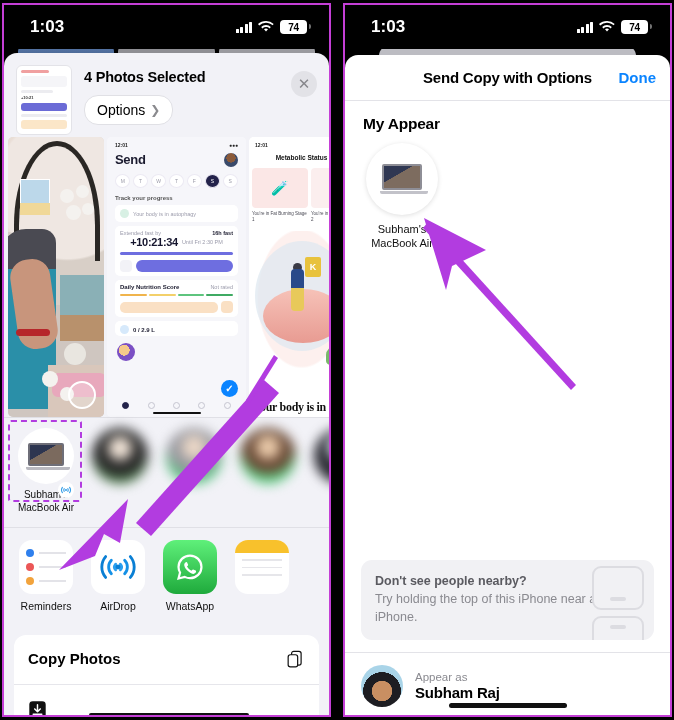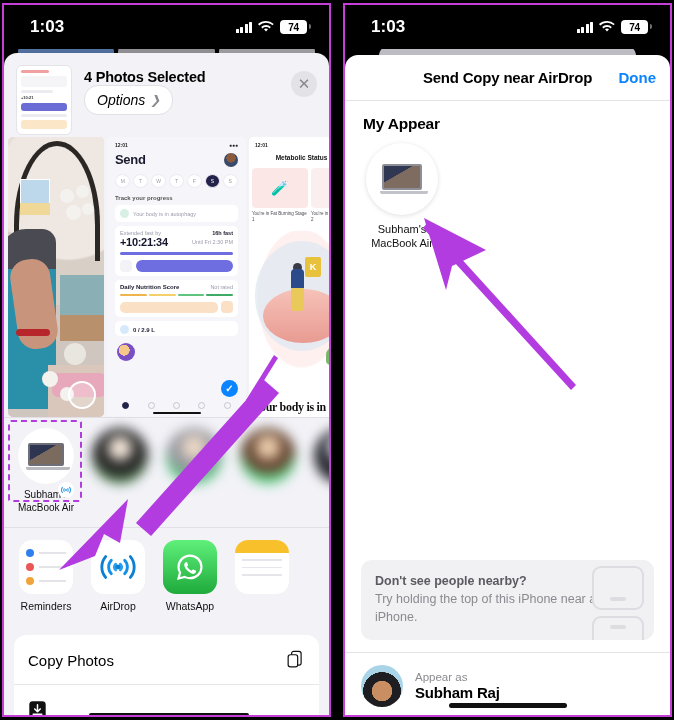--- a/index.html
+++ b/index.html
@@ -86,24 +86,24 @@
   .mt-bar { height: 3px; border-radius: 2px; background: #f0a0a0; width: 60%; margin-bottom: 3px; }
   .mt-card { background:#f5f5f8; border-radius:3px; height:11px; margin-bottom:3px; }
   .mt-num { font-size: 4px; color:#333; font-weight:700; }
   .mt-btn { height: 8px; border-radius: 3px; background:#6b6bd6; margin: 3px 0; }
   .mt-line { height: 3px; background:#ececf0; border-radius:2px; margin-bottom:2px; }
   .mt-yel { height: 9px; background:#fbe6c8; border-radius:3px; margin-top:3px; }
 
   .head-texts { flex: 1; padding-top: 4px; }
   .sel-title { font-size: 14.5px; font-weight: 700; color:#000; letter-spacing: -.2px; }
   .opt-btn {
-    margin-top: 0; display: inline-flex; align-items: center; gap: 5px;
+    margin-top: 10px; display: inline-flex; align-items: center; gap: 5px;
     background: #fff; border: .5px solid #e0e0e5;
     padding: 6px 12px; border-radius: 14px;
-    font-size: 14px; color: #000; font-style: italic;
+    font-size: 14px; color: #000;
   }
   .opt-btn .chev { color: #8a8a8e; font-size: 12px; }
   .close-btn {
     width: 26px; height: 26px; border-radius: 50%;
     background: #e2e2e7; color: #86868b;
     display: flex; align-items: center; justify-content: center;
     font-size: 15px; flex: 0 0 auto; margin-top: 6px;
   }
 
   
@@ -239,23 +239,23 @@
   .ic-rem .r u { flex:1; height:1.5px; background:#e3e3e8; display:block; text-decoration:none; }
   .ic-msg { background: linear-gradient(180deg,#5bf675,#0cc734); display:flex; align-items:center; justify-content:center; }
   .ic-wa  { background: linear-gradient(180deg,#5ff07a,#1faa3c); display:flex; align-items:center; justify-content:center; }
   .ic-note{ background:#fff; }
   .ic-note .top { height:13px; background:#f8c12c; }
   .ic-note .ln { height:1.5px; background:#e6e6ea; margin:6px 7px; }
 
   
   .action-list { background:#fff; border-radius:12px; margin:8px 10px 0; overflow:hidden; }
   .action-row {
-    display:flex; align-items:flex-end; justify-content:space-between;
+    display:flex; align-items:flex-start; justify-content:space-between;
     padding:15px 14px; font-size:15px; color:#000;
-    border-bottom:.5px solid #e6e6eb; position:relative;
+    border-bottom:.5px solid #e6e6eb; position:relative;font-weight:bold;
   }
   .action-row:last-child { border-bottom:none; }
   .act-ic { color:#111; font-size:17px; display:flex; }
 
   
   .redact { position:absolute; background:#111; border-radius:2px; z-index:30; }
 
   
   .behind-card-r {
     position:absolute; top:40px; left:34px; right:34px; height:26px;
@@ -413,21 +413,21 @@
                 <div class="p2-row">
                     <span class="p2-chip"></span>
                     <span class="p2-mut">Your body is in autophagy</span>
                   </div>
               </div>
               <div class="p2-card">
                 <div class="p2-row" style="justify-content:space-between">
                   <span class="p2-mut">Extended fast by</span>
                   <b style="font-size:5.5px">16h fast</b>
                 </div>
-                <div class="p2-row" style="justify-content:space-between">
+                <div class="p2-row" style="justify-content:center">
                   <span class="p2-big">+10:21:34</span>
                   <span class="p2-mut">Until Fri 2:30 PM</span>
                 </div>
                 <div class="p2-prog"></div>
                 <div class="p2-row" style="gap:4px">
                     <span class="p2-sq"></span>
                     <span class="p2-cta"></span>
                   </div>
               </div>
               <div class="p2-card">
@@ -628,21 +628,21 @@
           <div class="batt">
             <span>74</span>
           </div>
         </div>
       </div>
 
       <div class="behind-card-r"></div>
 
       <div class="sheet-r">
         <div class="sheet-r-head">
-          <div class="sheet-r-title">Send Copy near AirDrop</div>
+          <div class="sheet-r-title">Send Copy with Options</div>
           <div class="done-btn">Done</div>
         </div>
 
         <div class="my-dev-h">My Appear</div>
 
         <div class="dev-grid">
           <div class="dev">
             <div class="dev-av">
               <div style="width:44px">
                 <div style="width:40px;height:26px;border:2px solid #8e8e96;border-radius:2px;background:linear-gradient(150deg,#2f3752 0 38%,#7d6c5f 39% 100%);margin:0 auto"></div>

